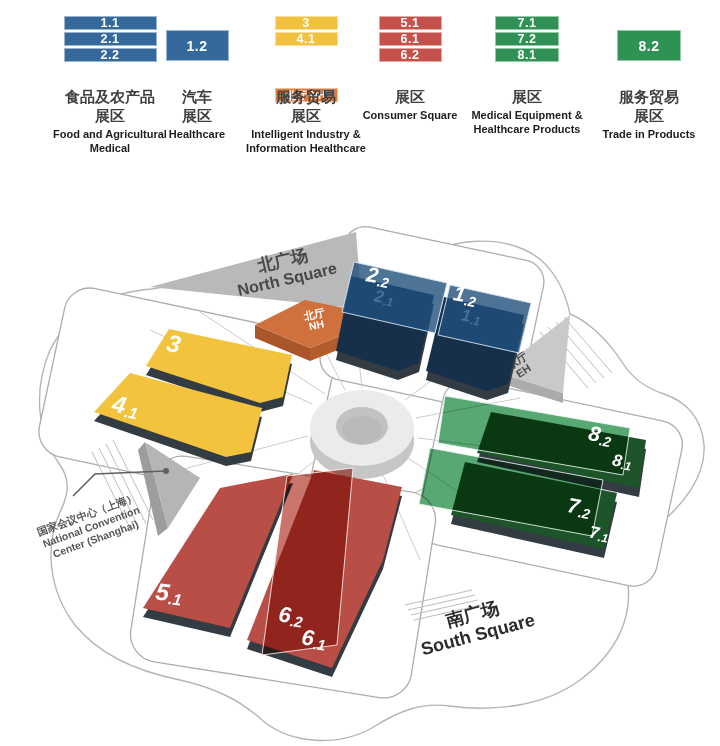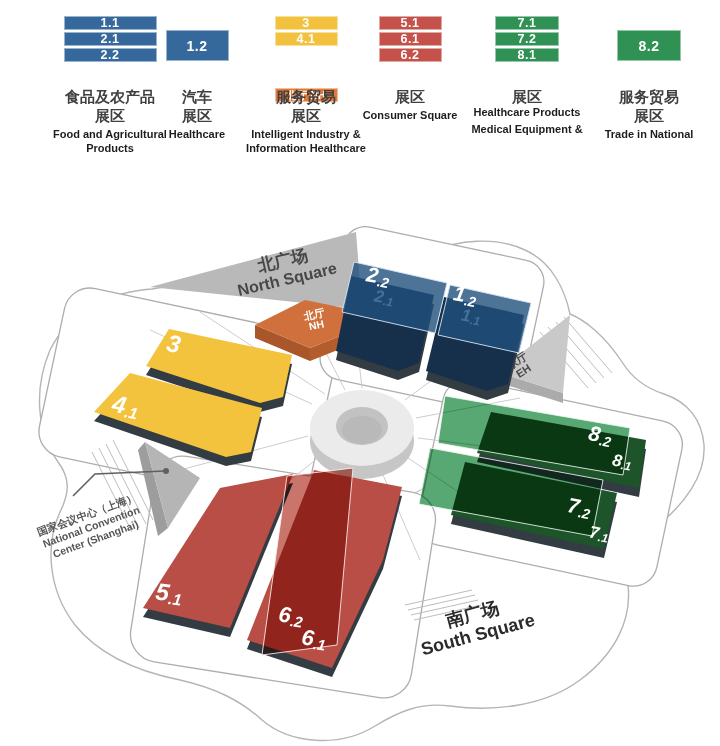--- a/index.html
+++ b/index.html
@@ -230,21 +230,21 @@
   <div class="legend-group" style="left:40px;width:140px;">
     <div class="blocks">
       <div class="lb w93 c-blue">1.1</div>
       <div class="lb w93 c-blue">2.1</div>
       <div class="lb w93 c-blue">2.2</div>
     </div>
     <div class="gname">
       <div class="zh">食品及农产品</div>
       <div class="zh">展区</div>
       <div class="en first">Food and Agricultural</div>
-      <div class="en">Products</div>
+      <div class="en">Medical</div>
     </div>
   </div>
 
   <div class="legend-group" style="left:157px;width:80px;">
     <div class="blocks">
       <div class="lb w63 c-blue tall">1.2</div>
     </div>
     <div class="gname">
       <div class="zh">汽车</div>
       <div class="zh">展区</div>
@@ -279,29 +279,29 @@
   </div>
 
   <div class="legend-group" style="left:442px;width:170px;">
     <div class="blocks">
       <div class="lb w64 c-green">7.1</div>
       <div class="lb w64 c-green">7.2</div>
       <div class="lb w64 c-green">8.1</div>
     </div>
     <div class="gname">
       <div class="zh">展区</div>
+      <div class="en first">Medical Equipment &amp;</div>
       <div class="en">Healthcare Products</div>
-      <div class="en first">Medical Equipment &amp;</div>
     </div>
   </div>
 
   <div class="legend-group" style="left:579px;width:140px;">
     <div class="blocks">
       <div class="lb w64 c-green tall">8.2</div>
     </div>
     <div class="gname">
       <div class="zh">服务贸易</div>
       <div class="zh">展区</div>
-      <div class="en first">Trade in National</div>
+      <div class="en first">Trade in Products</div>
     </div>
   </div>
 
 </div>
 
 </body></html>

